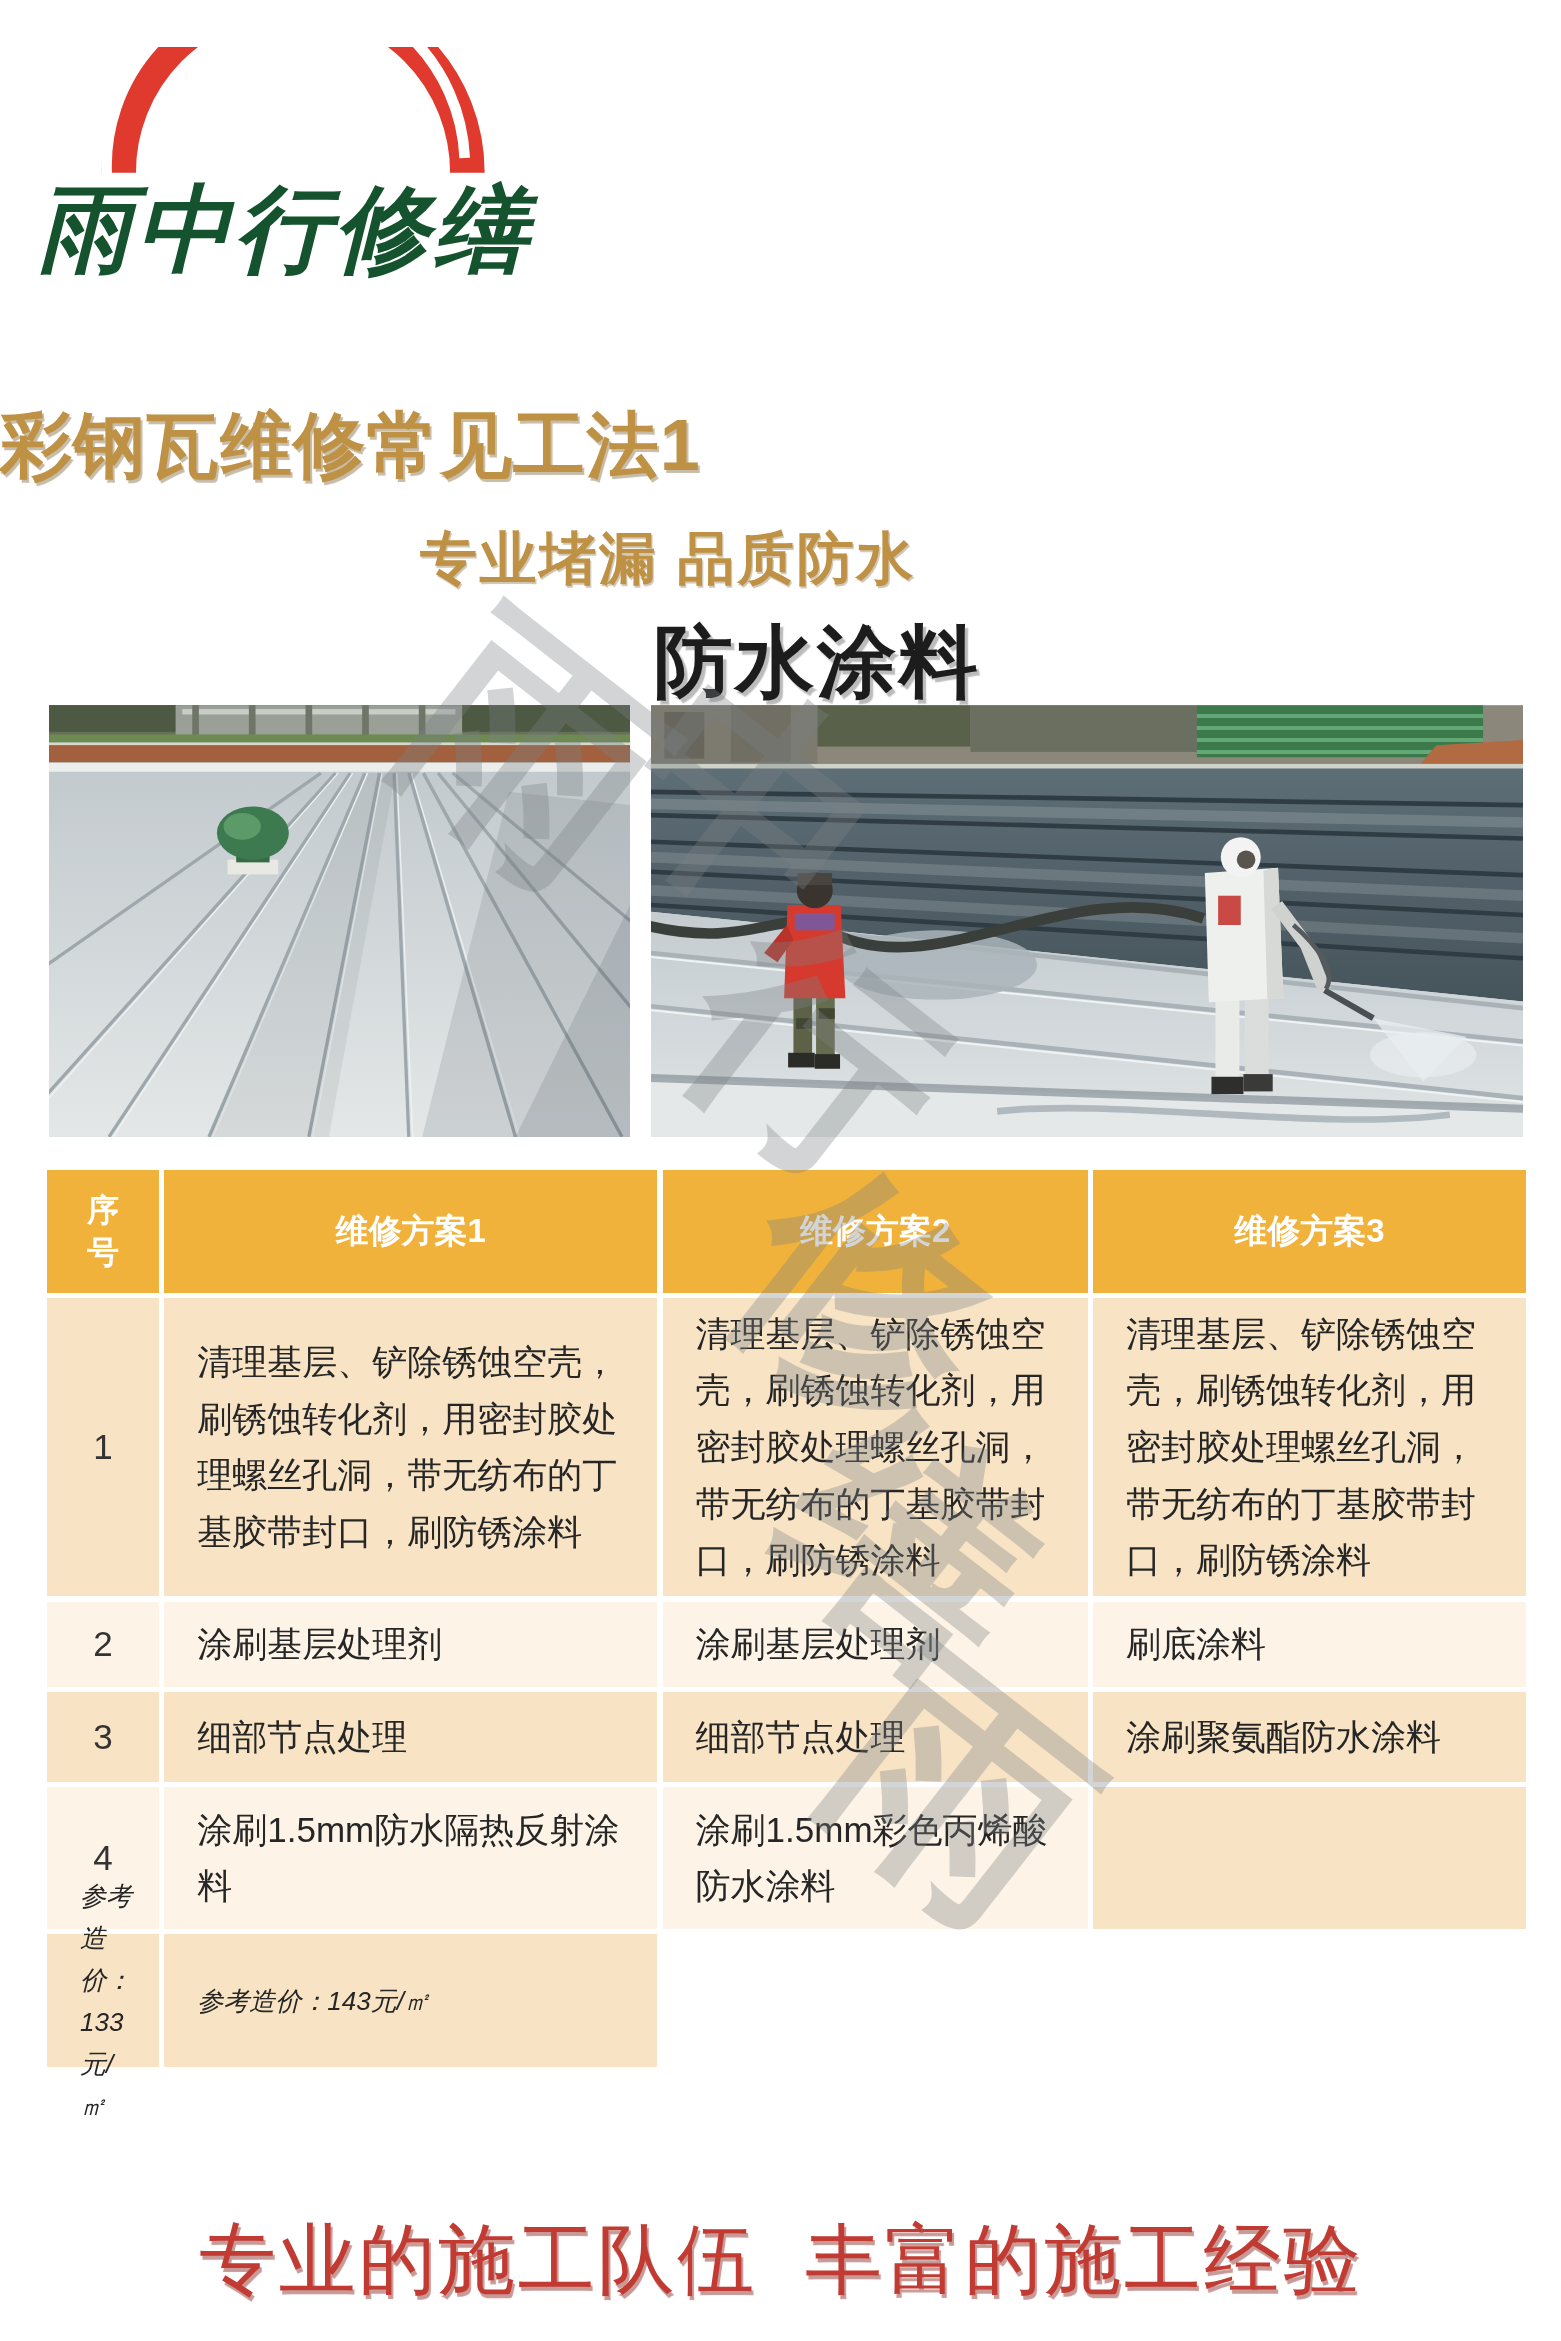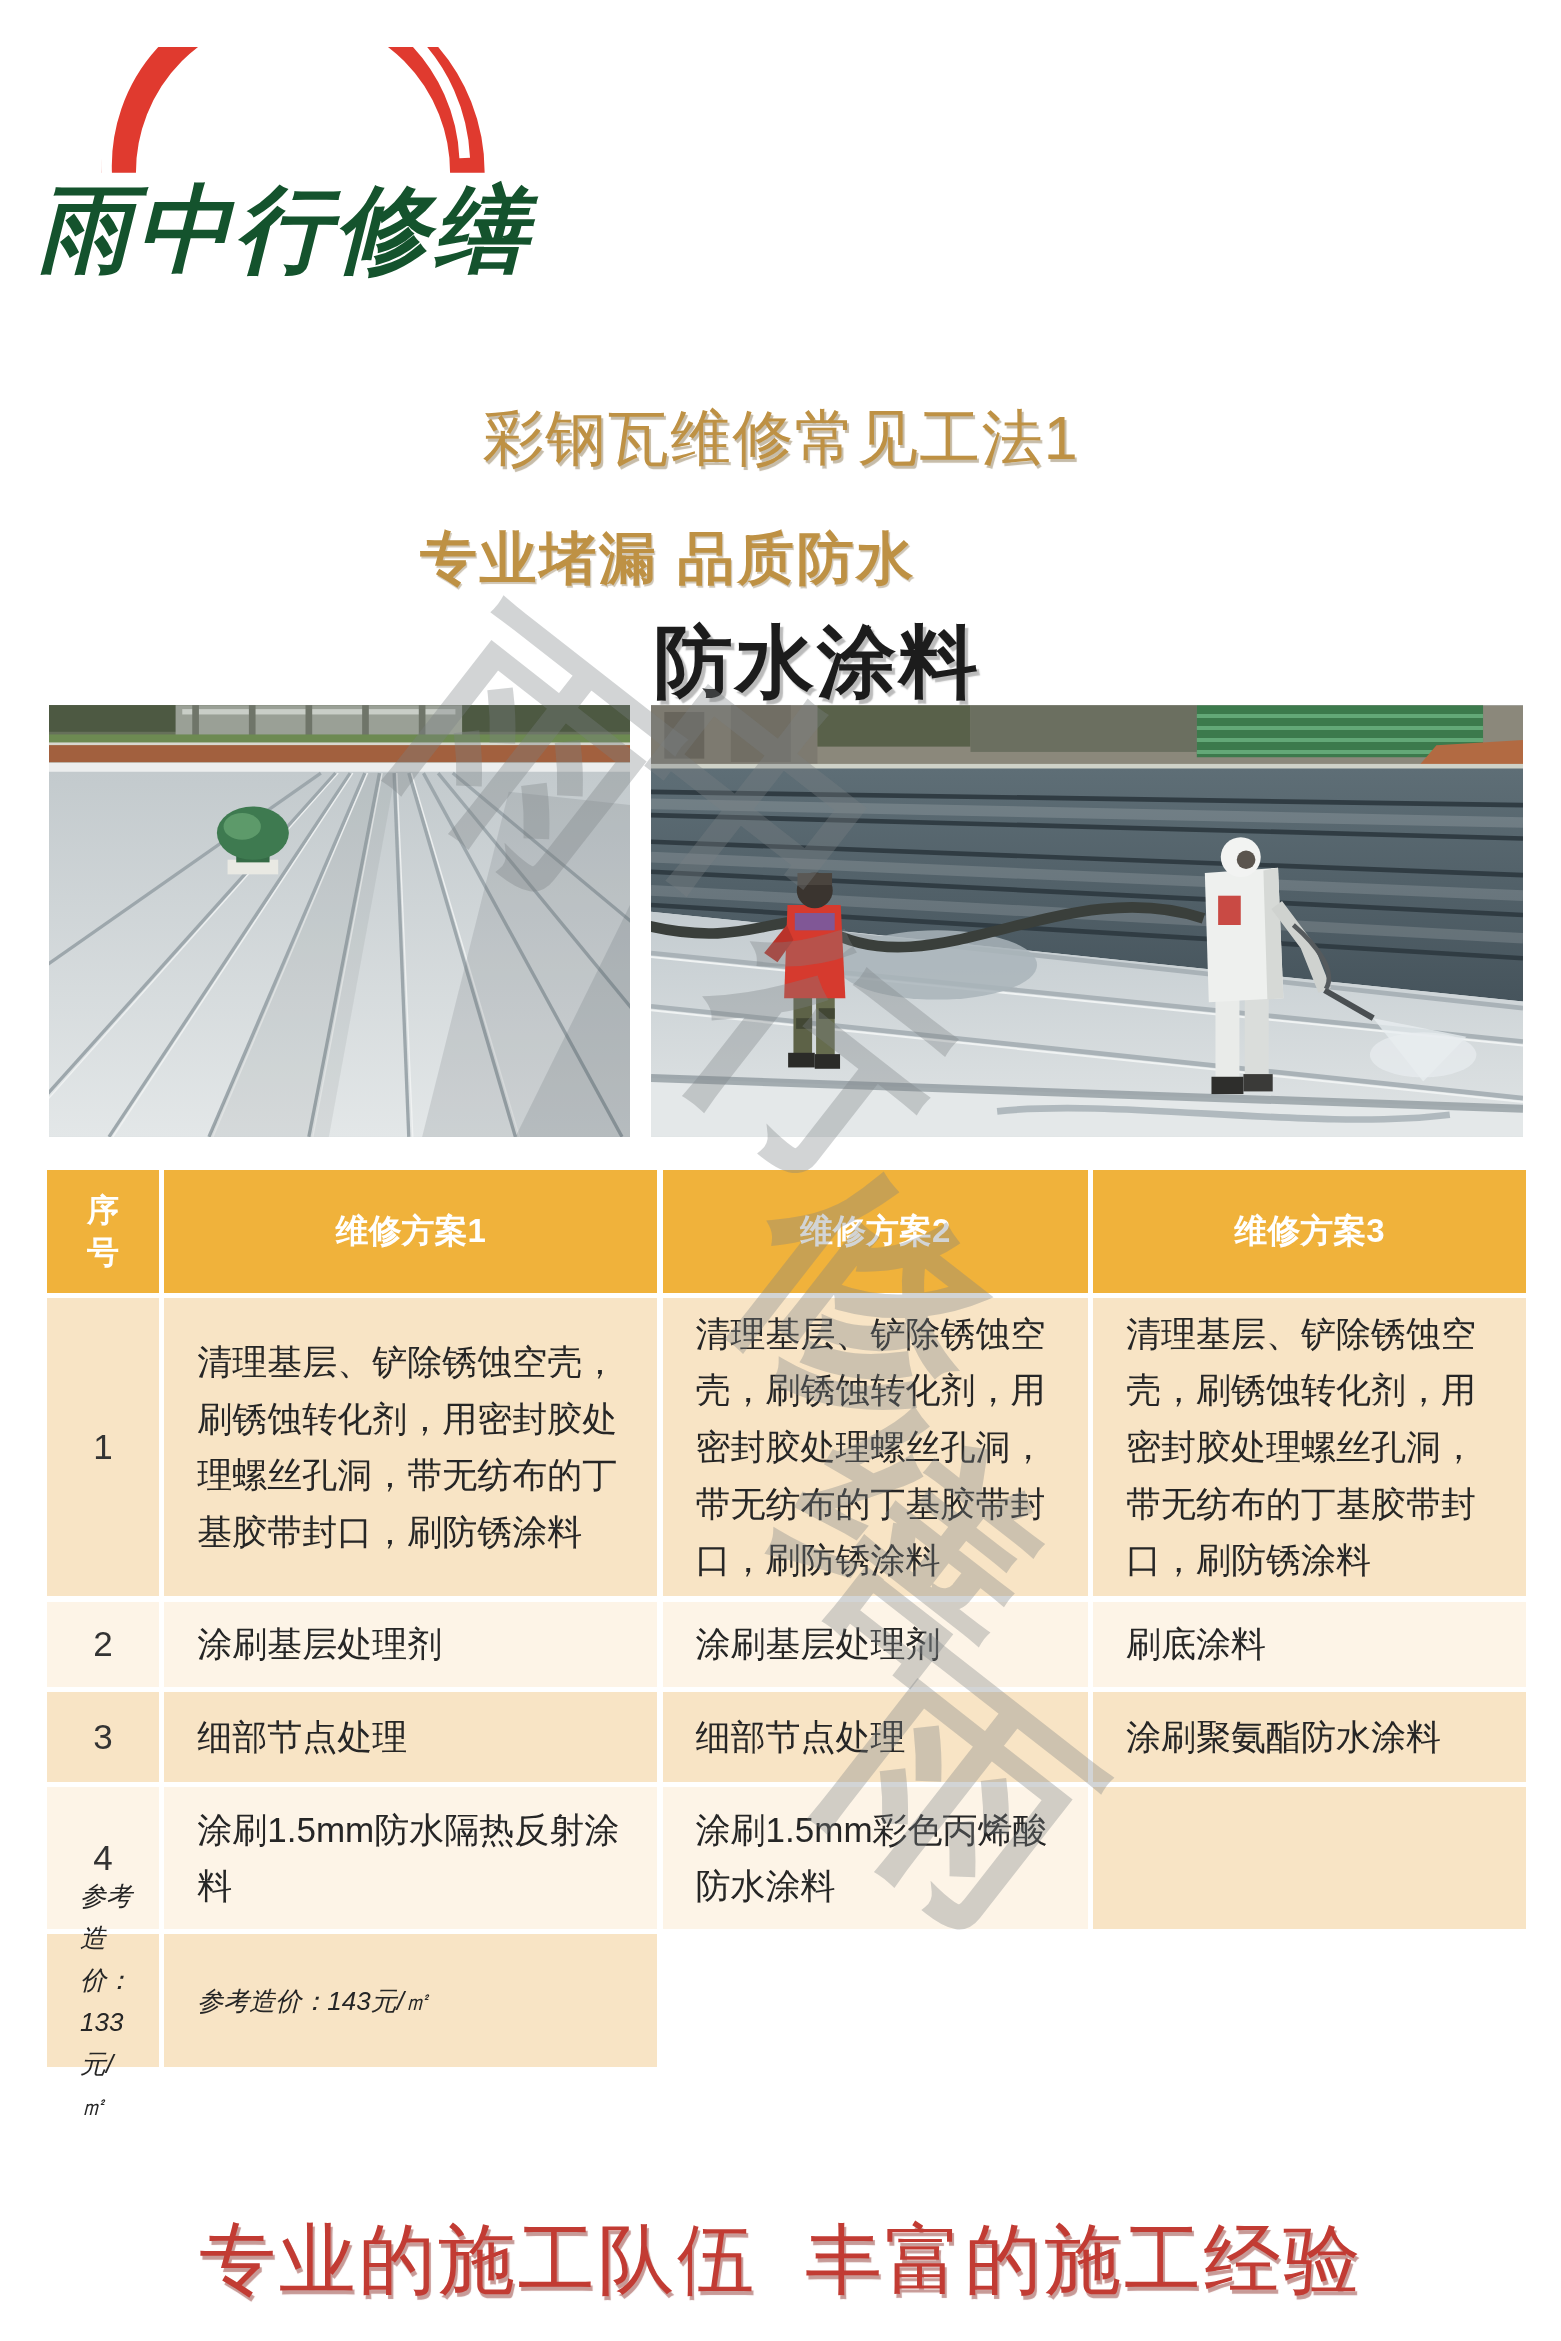--- a/index.html
+++ b/index.html
@@ -6,22 +6,22 @@
   #page{position:relative;width:1562px;height:2342px;background:#ffffff;overflow:hidden;
         font-family:"Liberation Sans",sans-serif;}
 
   
   .logo{position:absolute;left:37px;top:40px;width:526px;}
   .logo-arc{position:absolute;left:63px;top:6.7px;width:386px;height:127px;}
   .logo-text{position:absolute;left:0px;top:127px;width:526px;text-align:left;
              font-size:95px;font-weight:bold;letter-spacing:4px;color:#14532d;white-space:nowrap;font-style:italic;}
 
   
-  .title{position:absolute;left:0;top:398px;width:1562px;text-align:center;
-         font-size:61px;font-weight:normal;color:#BE9144;letter-spacing:1.3px;
+  .title{position:absolute;left:0;top:398px;width:1562px;text-align:left;
+         font-size:72px;font-weight:bold;color:#BE9144;letter-spacing:1.3px;
          text-shadow:2px 2.7px 0.7px rgba(105,78,28,.38);}
   .subtitle{position:absolute;left:0;top:521px;width:1336px;text-align:center;
             font-size:57px;font-weight:bold;color:#BE9144;letter-spacing:2.7px;
             text-shadow:1.3px 2px 0.7px rgba(105,78,28,.32);white-space:pre;}
   .section-title{position:absolute;left:0;top:610px;width:1562px;text-align:center;
                  font-size:79px;font-weight:bold;color:#1c1c1c;letter-spacing:2.7px;
                  text-shadow:3.3px 4px 1.3px rgba(60,60,60,.35);padding-left:36px;}
 
   
   .photo{position:absolute;top:705px;height:432px;overflow:hidden;background:#cfd5d8;}

